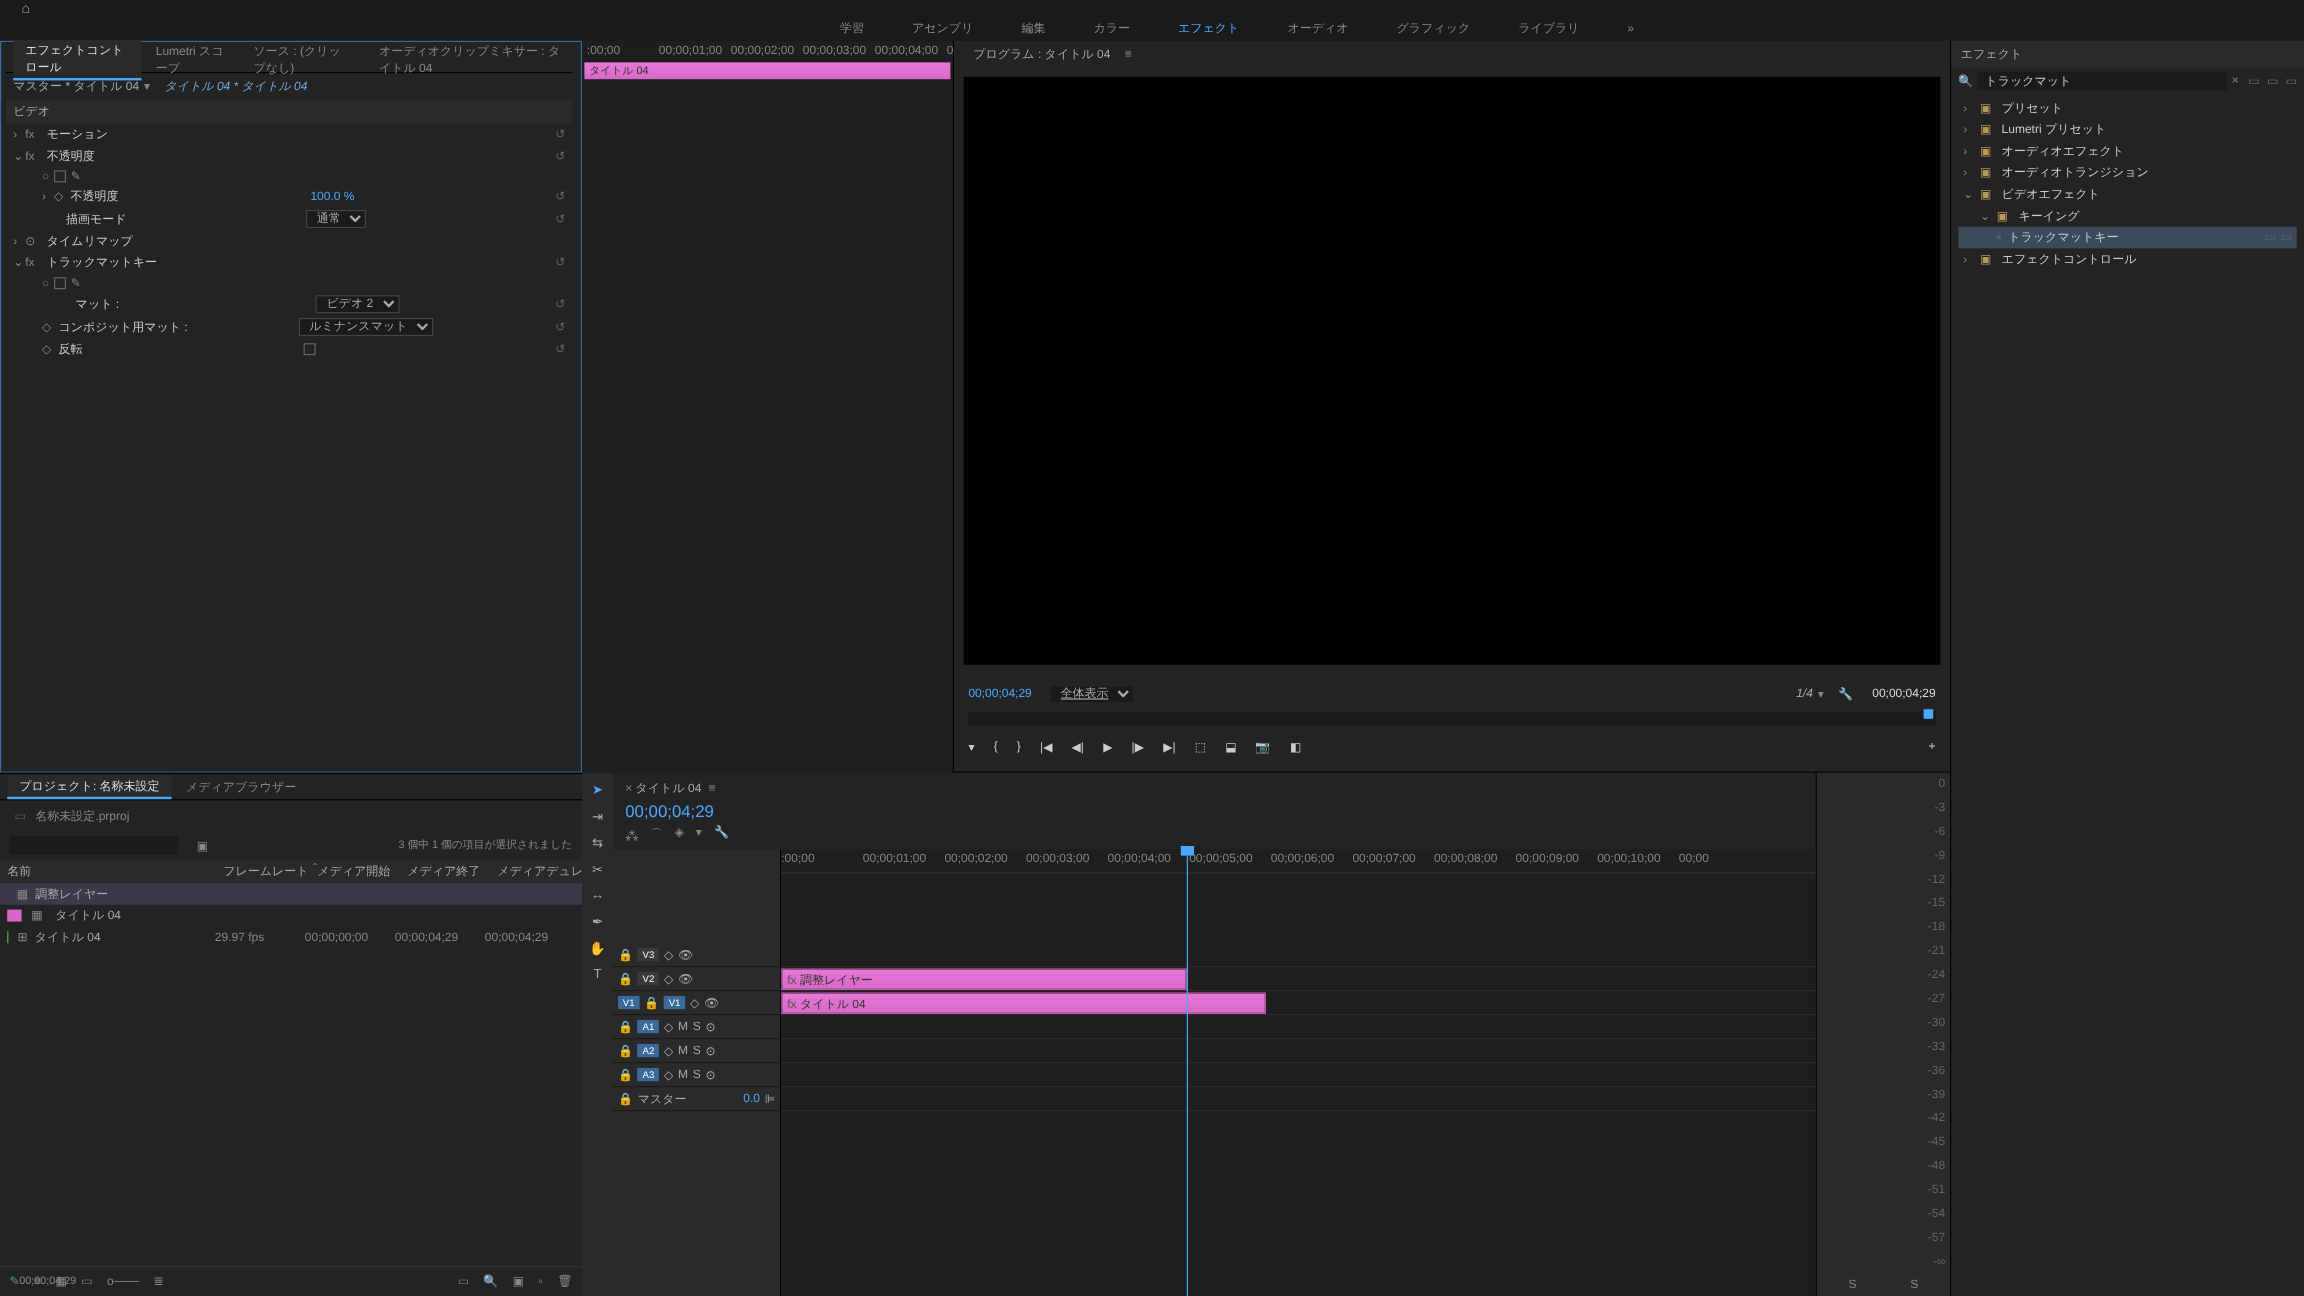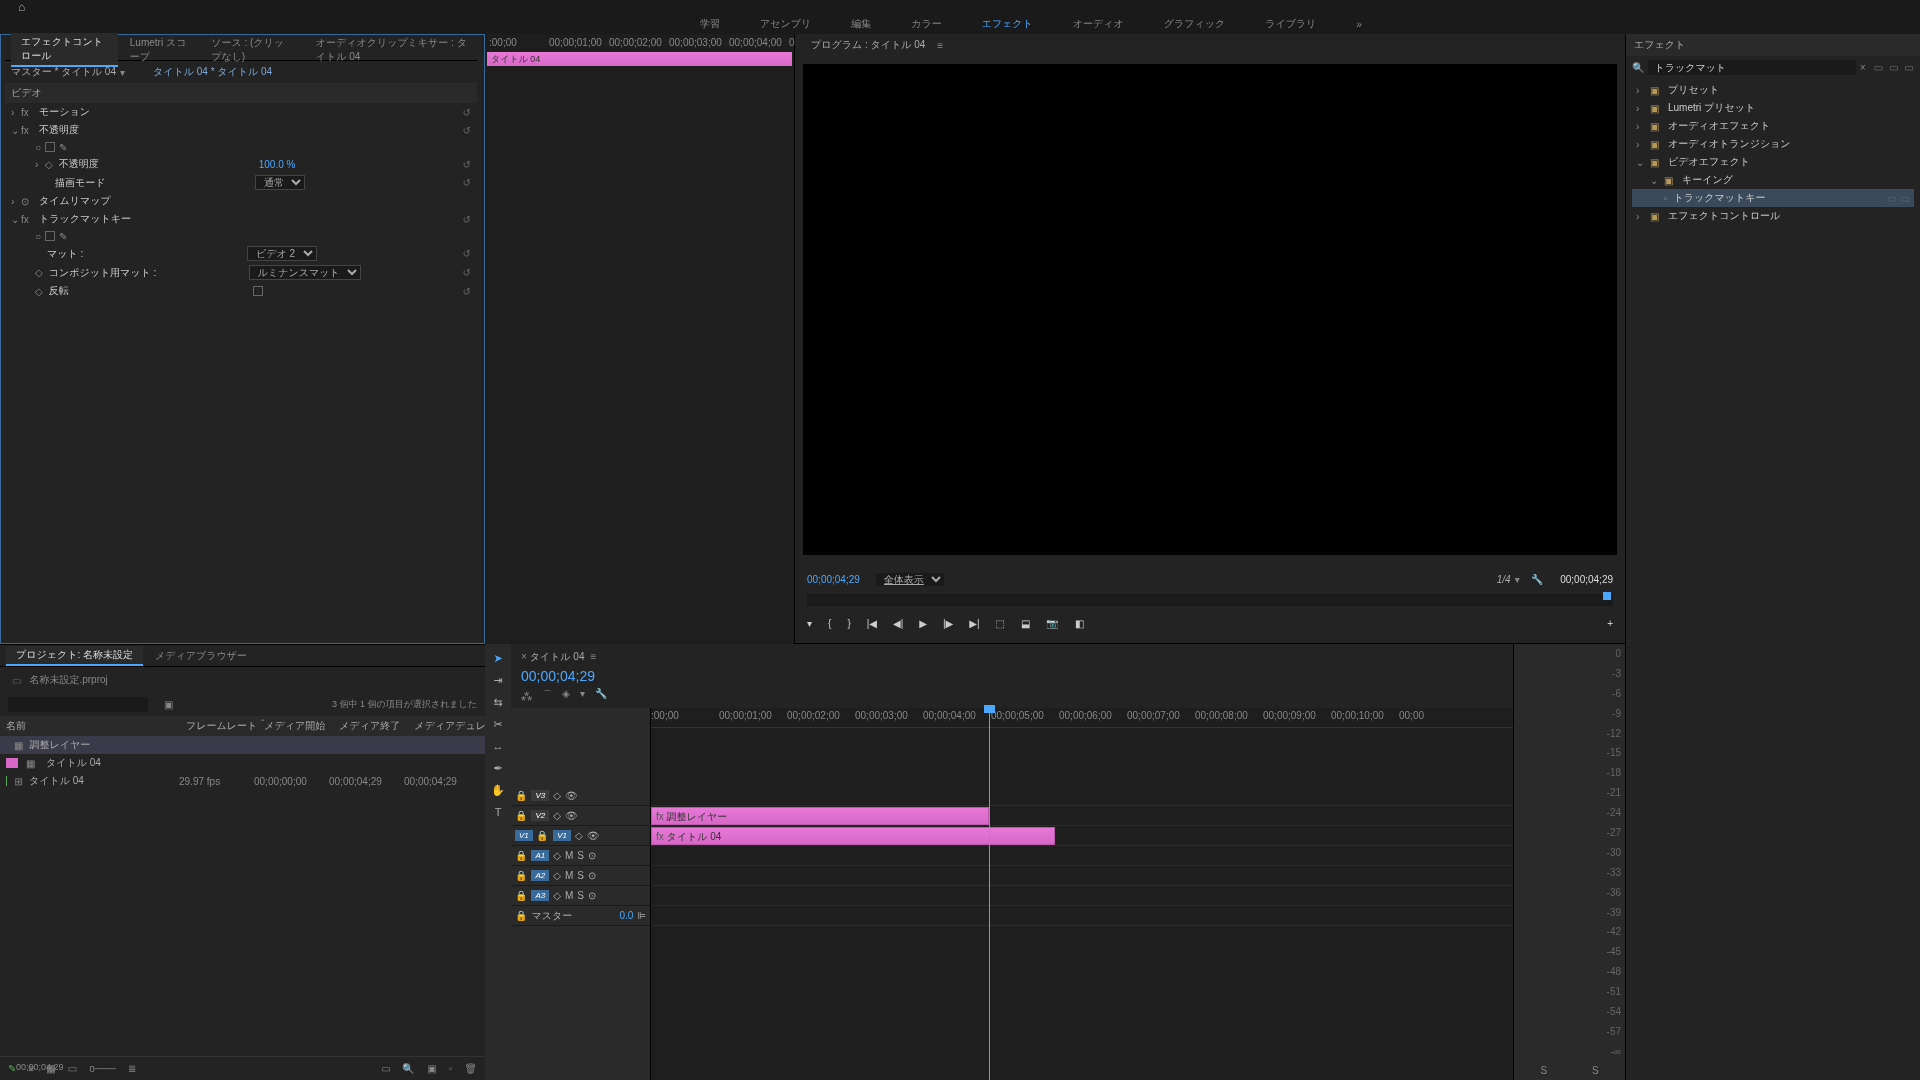--- a/index.html
+++ b/index.html
@@ -13,21 +13,21 @@
 .left-col { width: 485px; display: flex; flex-direction: column; }
 .mid-col { flex: 1; display: flex; flex-direction: column; }
 .right-col { width: 295px; background: #232323; border-left: 1px solid #000; }
 .panel-tabs { height: 22px; background: #232323; display: flex; align-items: center; border-bottom: 1px solid #000; padding-left: 6px; gap: 2px; }
 .panel-tab { padding: 2px 10px; color: #888; cursor: pointer; font-size: 10px; }
 .panel-tab.active { color: #ddd; background: #2a2a2a; border-bottom: 2px solid #4aa8ff; }
 .effect-controls { height: 610px; background: #232323; border: 1px solid #3a6a9a; display: flex; }
 .ec-left { width: 480px; padding: 4px; }
 .ec-header { display: flex; align-items: center; padding: 4px 6px; font-size: 10px; }
 .ec-master { color: #aaa; }
-.ec-clip { color: #7aa8d8; margin-left: 24px; }
+.ec-clip { color: #7aa8d8; margin-left: 8px; font-style: italic; }
 .ec-section-hdr { background: #2a2a2a; padding: 3px 6px; font-size: 10px; color: #aaa; }
 .ec-row { display: flex; align-items: center; padding: 2px 6px; font-size: 10px; min-height: 16px; }
 .ec-toggle { width: 10px; color: #888; }
 .ec-fx { width: 14px; color: #888; margin-right: 4px; }
 .ec-label { flex: 0 0 200px; color: #ccc; }
 .ec-value { color: #4aa8ff; flex: 0 0 100px; }
 .ec-icons { margin-left: auto; color: #666; }
 .ec-sub { padding-left: 30px; }
 .ec-checkbox { width: 10px; height: 10px; border: 1px solid #666; display: inline-block; margin: 0 4px; }
 .ec-ruler { height: 16px; background: #1e1e1e; display: flex; align-items: center; font-size: 8px; color: #888; padding-left: 4px; }
@@ -72,21 +72,21 @@
 .tl-tool { width: 16px; height: 16px; color: #aaa; cursor: pointer; display: flex; align-items: center; justify-content: center; font-size: 11px; }
 .tl-tool.active { color: #4aa8ff; }
 .tl-main { flex: 1; display: flex; flex-direction: column; }
 .tl-header { padding: 6px 10px; }
 .tl-tab { color: #aaa; font-size: 10px; }
 .tl-tc { color: #4aa8ff; font-size: 14px; margin-top: 4px; }
 .tl-tc-icons { display: flex; gap: 10px; margin-top: 4px; color: #888; font-size: 10px; }
 .tl-body { flex: 1; display: flex; }
 .tl-track-hdrs { width: 140px; background: #2a2a2a; border-right: 1px solid #000; }
 .tl-track-hdr { display: flex; align-items: center; padding: 1px 4px; height: 20px; font-size: 9px; color: #aaa; gap: 4px; border-bottom: 1px solid #1a1a1a; }
-.tl-track-badge { background: #3a6a9a; color: #fff; padding: 1px 4px; font-size: 8px; font-style: italic; }
+.tl-track-badge { background: #3a6a9a; color: #fff; padding: 1px 4px; font-size: 8px; }
 .tl-track-badge.dim { background: #3a3a3a; }
 .tl-tracks { flex: 1; position: relative; background: #1e1e1e; }
 .tl-ruler { height: 20px; background: #1e1e1e; display: flex; font-size: 8px; color: #888; border-bottom: 1px solid #333; }
 .tl-ruler span { flex: 0 0 68px; padding-top: 2px; }
 .tl-track { height: 20px; border-bottom: 1px solid #2a2a2a; position: relative; }
 .tl-clip { position: absolute; height: 18px; top: 1px; background: linear-gradient(#e878d8, #d868c8); font-size: 9px; color: #333; padding: 2px 4px; border: 1px solid #b858a8; }
 .tl-playhead { position: absolute; top: 0; bottom: 0; width: 1px; background: #4aa8ff; }
 .tl-playhead::before { content: ''; position: absolute; top: -3px; left: -5px; width: 11px; height: 8px; background: #4aa8ff; }
 .tl-meters { width: 112px; background: #2a2a2a; border-left: 1px solid #000; display: flex; flex-direction: column; }
 .tl-meter-scale { flex: 1; display: flex; flex-direction: column; justify-content: space-between; padding: 4px; font-size: 8px; color: #666; text-align: right; }
@@ -184,21 +184,21 @@
             <span class="ec-fx">fx</span>
             <span class="ec-label">トラックマットキー</span>
             <span class="ec-icons">↺</span>
           </div>
         <div class="ec-row ec-sub">
             <span style="color:#888;">○</span>
             <span class="ec-checkbox"></span>
             <span style="color:#888;">✎</span>
           </div>
         <div class="ec-row ec-sub">
-            <span class="ec-label" style="margin-left:12px;">マット :</span>
+            <span class="ec-label" style="margin-left:28px;">マット :</span>
             <select><option>ビデオ 2</option></select>
             <span class="ec-icons">↺</span>
           </div>
         <div class="ec-row ec-sub">
             <span style="color:#888;margin-right:6px;">◇</span>
             <span class="ec-label">コンポジット用マット :</span>
             <select><option>ルミナンスマット</option></select>
             <span class="ec-icons">↺</span>
           </div>
         <div class="ec-row ec-sub">

